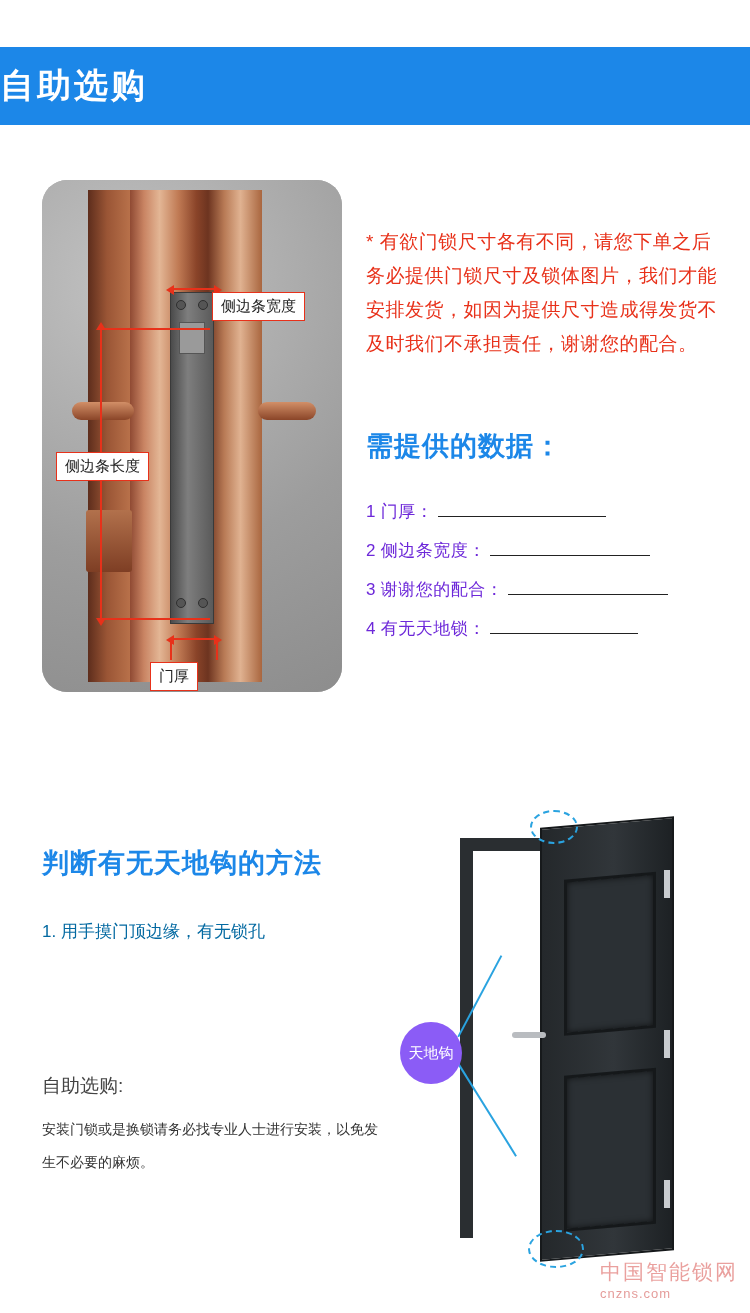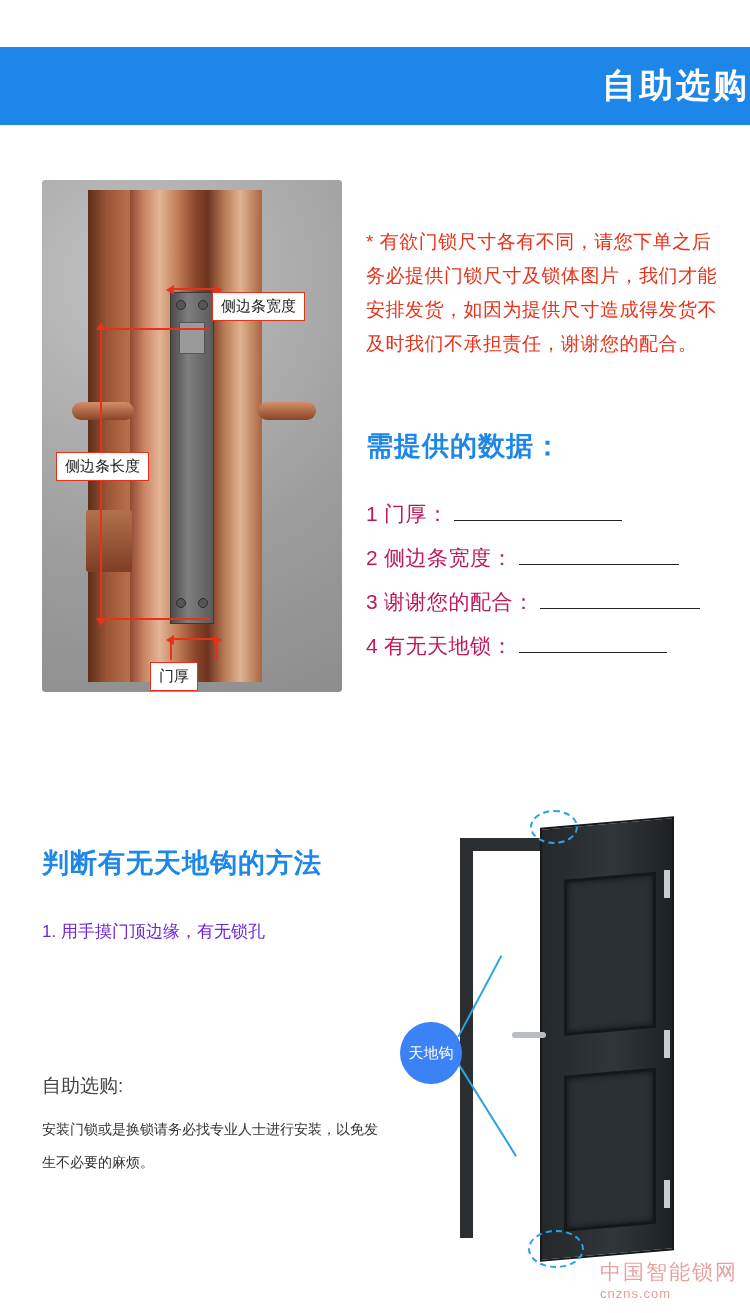--- a/index.html
+++ b/index.html
@@ -19,38 +19,38 @@
   
   .header-bar {
     position: absolute;
     left: 0;
     top: 47px;
     width: 750px;
     height: 78px;
     background: #1c87e8;
     display: flex;
     align-items: center;
-    justify-content: flex-end;
+    justify-content: flex-start;
   }
   .header-title {
     color: #ffffff;
     font-size: 34px;
     font-weight: bold;
     letter-spacing: 3px;
   }
 
   
   .photo-card {
     position: absolute;
     left: 42px;
     top: 180px;
     width: 300px;
     height: 512px;
     background: #a8a8a8;
-    border-radius: 4px;
+    border-radius: 25px;
     overflow: hidden;
   }
   .photo-inner {
     position: absolute;
     inset: 0;
     background:
       radial-gradient(circle at 30% 20%, #c2c2c2 0%, #9d9d9d 60%, #8d8d8d 100%);
   }
   
   .lock-plate {
@@ -173,22 +173,22 @@
   }
   #need-title { left: 366px; top: 428px; text-align: center; }
 
   .field-list {
     position: absolute;
     left: 366px;
     top: 500px;
     width: 360px;
   }
   .field-row {
-    font-size: 21px;
-    color: #be185d;
+    font-size: 17px;
+    color: #6d28d9;
     margin-bottom: 16px;
     white-space: nowrap;
   }
   .field-row .lbl { letter-spacing: 0.5px; }
   .field-row .line {
     display: inline-block;
     border-bottom: 1px solid #222;
     vertical-align: baseline;
   }
   .w1 { width: 168px; }
@@ -200,21 +200,21 @@
   #judge-title { left: 42px; top: 845px; }
 
   .steps {
     position: absolute;
     left: 42px;
     top: 915px;
     width: 400px;
   }
   .step {
     font-size: 17px;
-    color: #6d28d9;
+    color: #0369a1;
     line-height: 34px;
     white-space: nowrap;
   }
   .tips-title {
     position: absolute;
     left: 42px;
     top: 1073px;
     font-size: 19px;
     color: #444;
   }
@@ -291,21 +291,21 @@
   }
   #circle-top { left: 130px; top: 10px; width: 44px; height: 30px; }
   #circle-bottom { left: 128px; top: 430px; width: 52px; height: 34px; }
   .blue-badge {
     position: absolute;
     left: 0px;
     top: 222px;
     width: 62px;
     height: 62px;
     border-radius: 50%;
-    background: #3b82f6;
+    background: #8b5cf6;
     color: #fff;
     font-size: 15px;
     display: flex;
     align-items: center;
     justify-content: center;
   }
   .connector {
     position: absolute;
     background: #2aa3e0;
     height: 1.5px;

